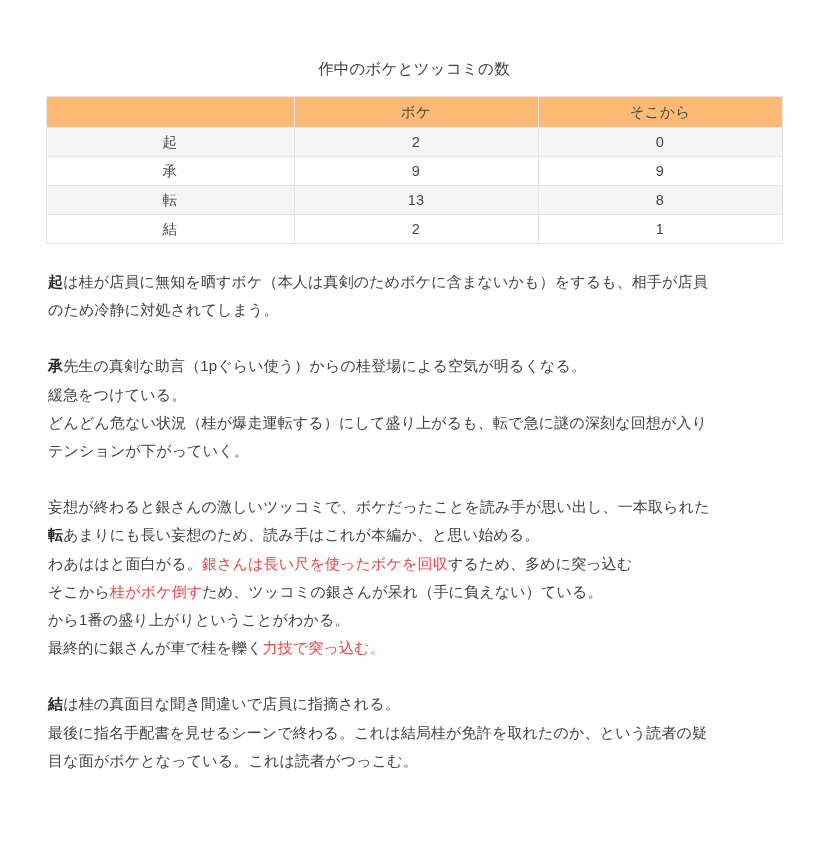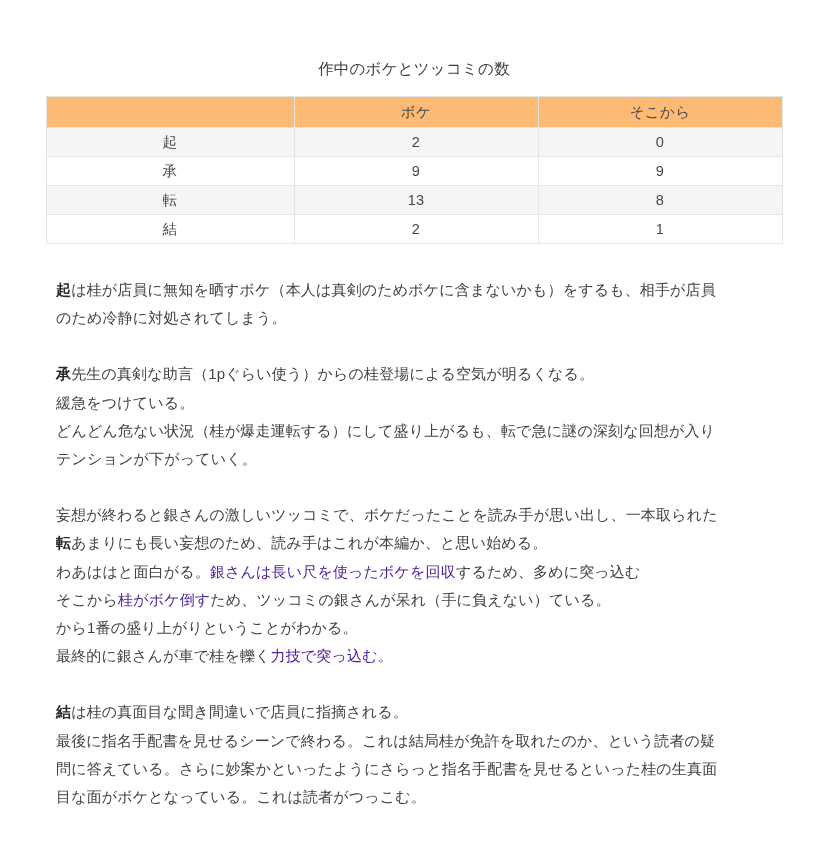--- a/index.html
+++ b/index.html
@@ -67,21 +67,21 @@
     color: #44484c;
     background: #fdba74;
   }
 
   .data-table tbody tr.striped td {
     background: #f5f5f5;
   }
 
   
   .body-copy {
-    margin: 8px;
+    margin: 0;
     padding: 24px 46px 0 48px;
     font-size: 15px;
     line-height: 28.2px;
     color: #3f4346;
     letter-spacing: 0.15px;
   }
 
   .para {
     margin: 0 0 28px 0;
   }
@@ -92,21 +92,21 @@
   .line {
     display: block;
   }
 
   .marker {
     font-weight: 700;
     color: #26292b;
   }
 
   .hl {
-    color: #4c1d95;
+    color: #ef4444;
   }
 </style>
 </head>
 <body>
 
 <div class="page">
 
   <section class="table-block">
 
     <h1 class="table-title">作中のボケとツッコミの数</h1>
@@ -168,18 +168,17 @@
       <span class="line"><span class="marker">転</span><span>あまりにも長い妄想のため、読み手はこれが本編か、と思い始める。</span></span>
       <span class="line"><span>わあははと面白がる。</span><span class="hl">銀さんは長い尺を使ったボケを回収</span><span>するため、多めに突っ込む</span></span>
       <span class="line"><span>そこから</span><span class="hl">桂がボケ倒す</span><span>ため、ツッコミの銀さんが呆れ（手に負えない）ている。</span></span>
       <span class="line">から1番の盛り上がりということがわかる。</span>
       <span class="line"><span>最終的に銀さんが車で桂を轢く</span><span class="hl">力技で突っ込む。</span></span>
     </p>
 
     <p class="para">
       <span class="line"><span class="marker">結</span><span>は桂の真面目な聞き間違いで店員に指摘される。</span></span>
       <span class="line">最後に指名手配書を見せるシーンで終わる。これは結局桂が免許を取れたのか、という読者の疑</span>
-      <span class="line">問に答えている。さらに妙案かといったようにさらっと指名手配書を見せるといった桂の生真面</span>
       <span class="line">目な面がボケとなっている。これは読者がつっこむ。</span>
     </p>
 
   </article>
 </div>
 
 </body></html>

